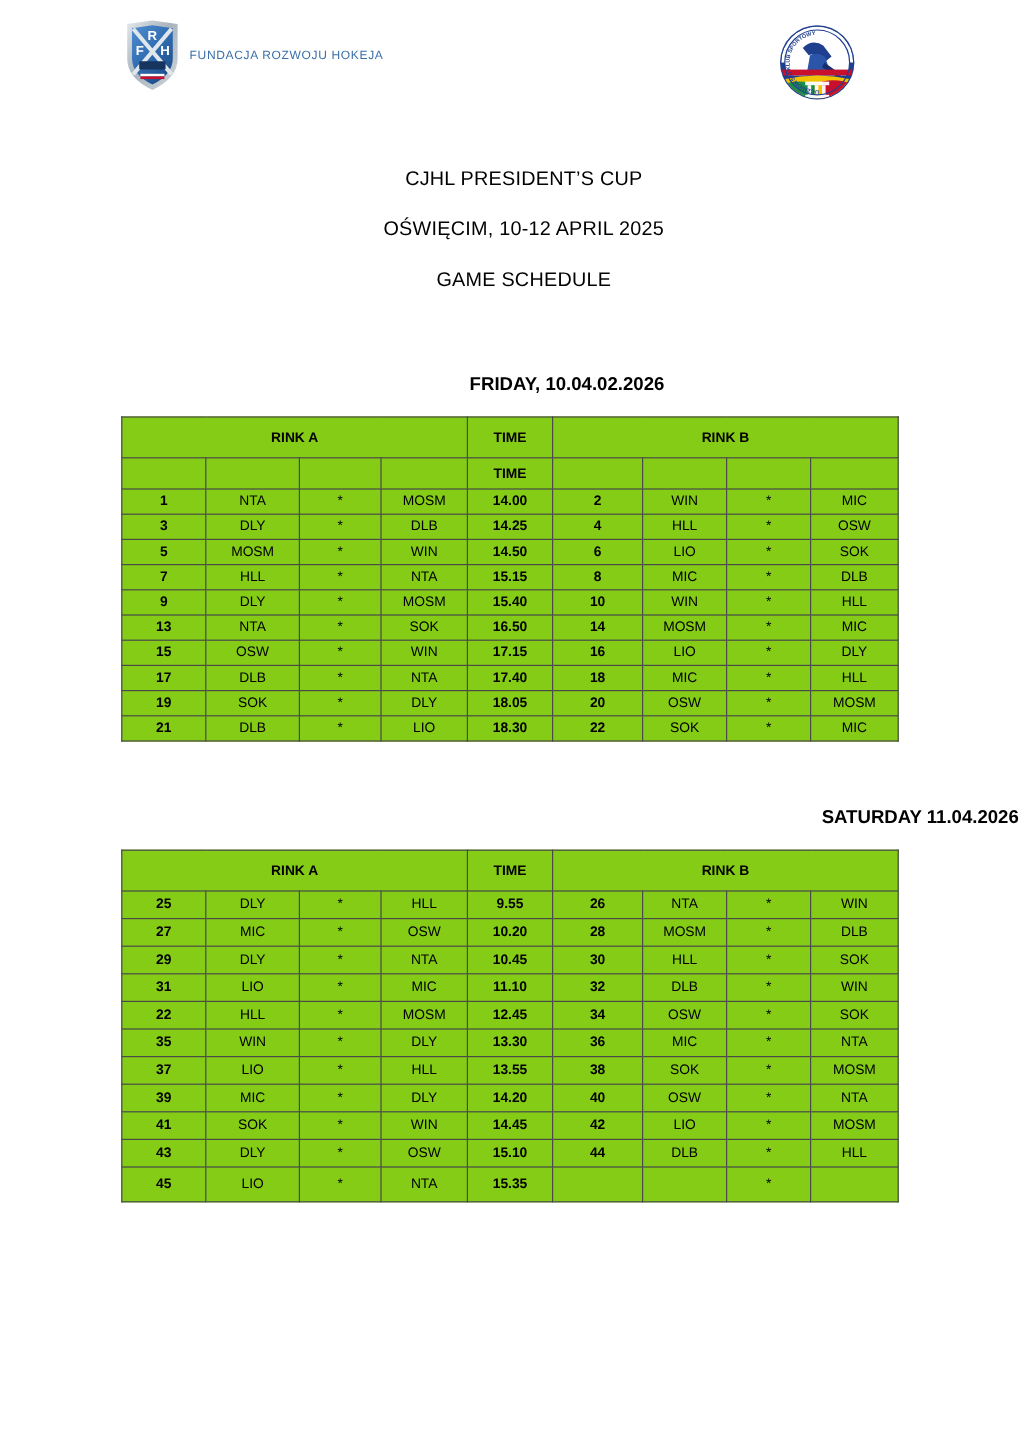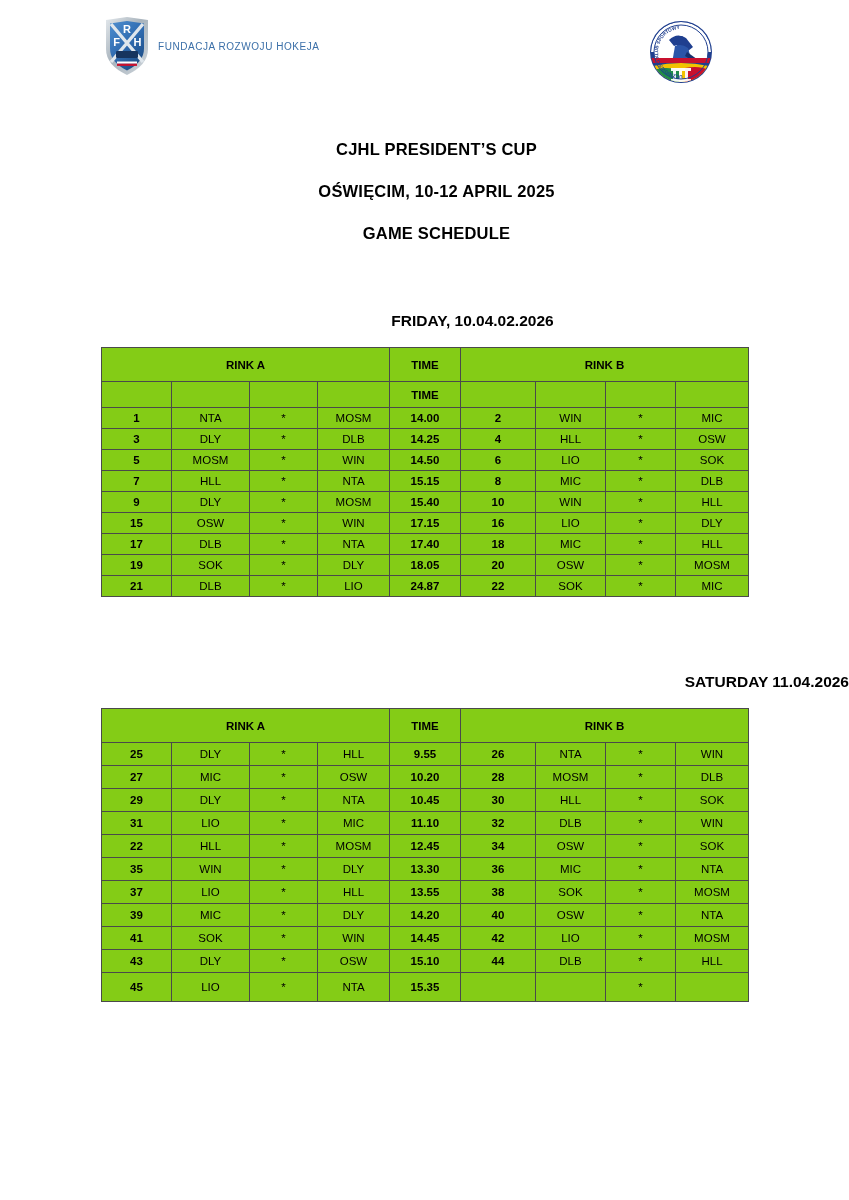--- a/index.html
+++ b/index.html
@@ -55,21 +55,21 @@
   
   .title-block {
     position: absolute;
     top: 140px;
     left: 0;
     width: 849px;
     text-align: center;
   }
   .title-line {
     font-size: 16.5px;
-    font-weight: bold;
+    font-weight: normal;
     letter-spacing: 0.2px;
     margin-bottom: 23px;
     padding-left: 24px;
   }
 
   .day-heading {
     position: absolute;
     left: 0;
     width: 849px;
     text-align: center;
@@ -293,20 +293,31 @@
       <td class="cell-team">DLY</td>
       <td class="cell-star">*</td>
       <td class="cell-team">MOSM</td>
       <td class="cell-time">15.40</td>
       <td class="cell-num">10</td>
       <td class="cell-team">WIN</td>
       <td class="cell-star">*</td>
       <td class="cell-team">HLL</td>
     </tr>
     <tr class="data-row">
+      <td class="cell-num">13</td>
+      <td class="cell-team">NTA</td>
+      <td class="cell-star">*</td>
+      <td class="cell-team">SOK</td>
+      <td class="cell-time">16.50</td>
+      <td class="cell-num">14</td>
+      <td class="cell-team">MOSM</td>
+      <td class="cell-star">*</td>
+      <td class="cell-team">MIC</td>
+    </tr>
+    <tr class="data-row">
       <td class="cell-num">15</td>
       <td class="cell-team">OSW</td>
       <td class="cell-star">*</td>
       <td class="cell-team">WIN</td>
       <td class="cell-time">17.15</td>
       <td class="cell-num">16</td>
       <td class="cell-team">LIO</td>
       <td class="cell-star">*</td>
       <td class="cell-team">DLY</td>
     </tr>
@@ -330,21 +341,21 @@
       <td class="cell-num">20</td>
       <td class="cell-team">OSW</td>
       <td class="cell-star">*</td>
       <td class="cell-team">MOSM</td>
     </tr>
     <tr class="data-row">
       <td class="cell-num">21</td>
       <td class="cell-team">DLB</td>
       <td class="cell-star">*</td>
       <td class="cell-team">LIO</td>
-      <td class="cell-time">24.87</td>
+      <td class="cell-time">18.30</td>
       <td class="cell-num">22</td>
       <td class="cell-team">SOK</td>
       <td class="cell-star">*</td>
       <td class="cell-team">MIC</td>
     </tr>
   </tbody>
 </table>
 
 <div class="day-heading" id="day-heading-saturday">SATURDAY 11.04.2026</div>
 

